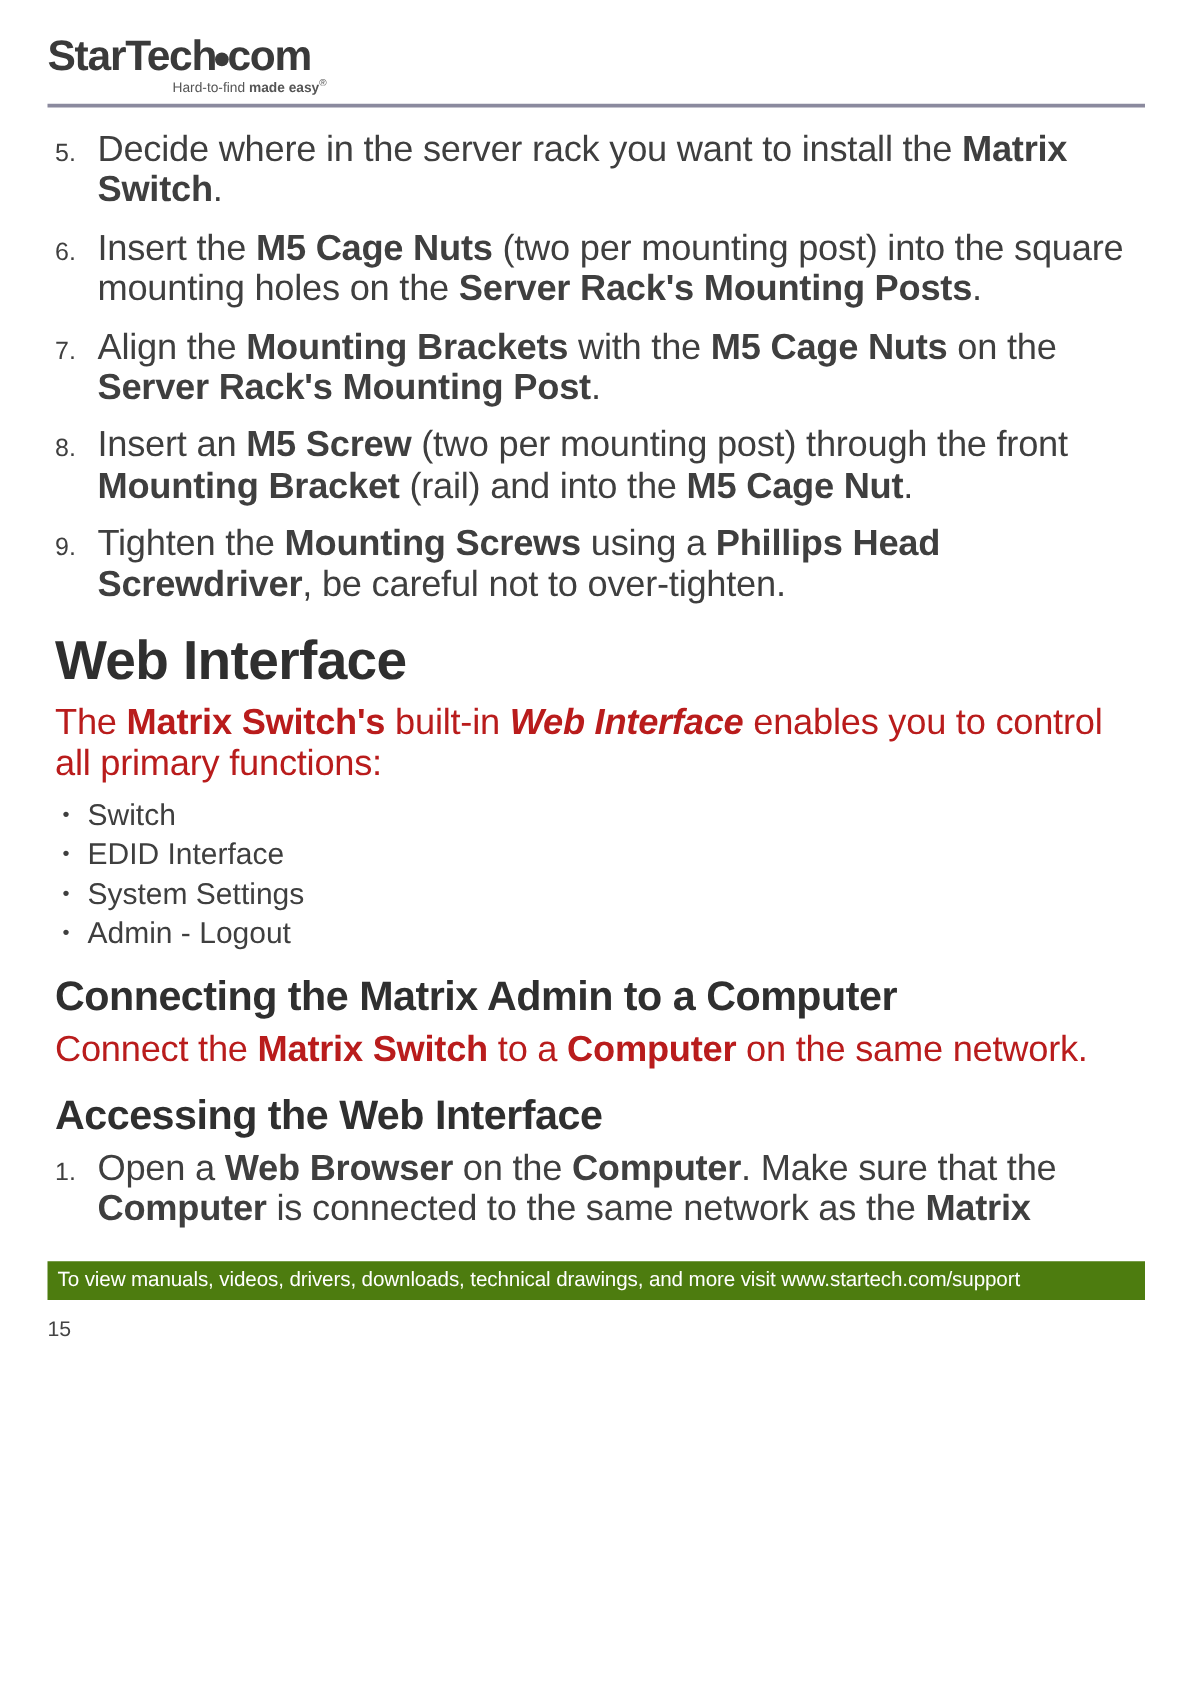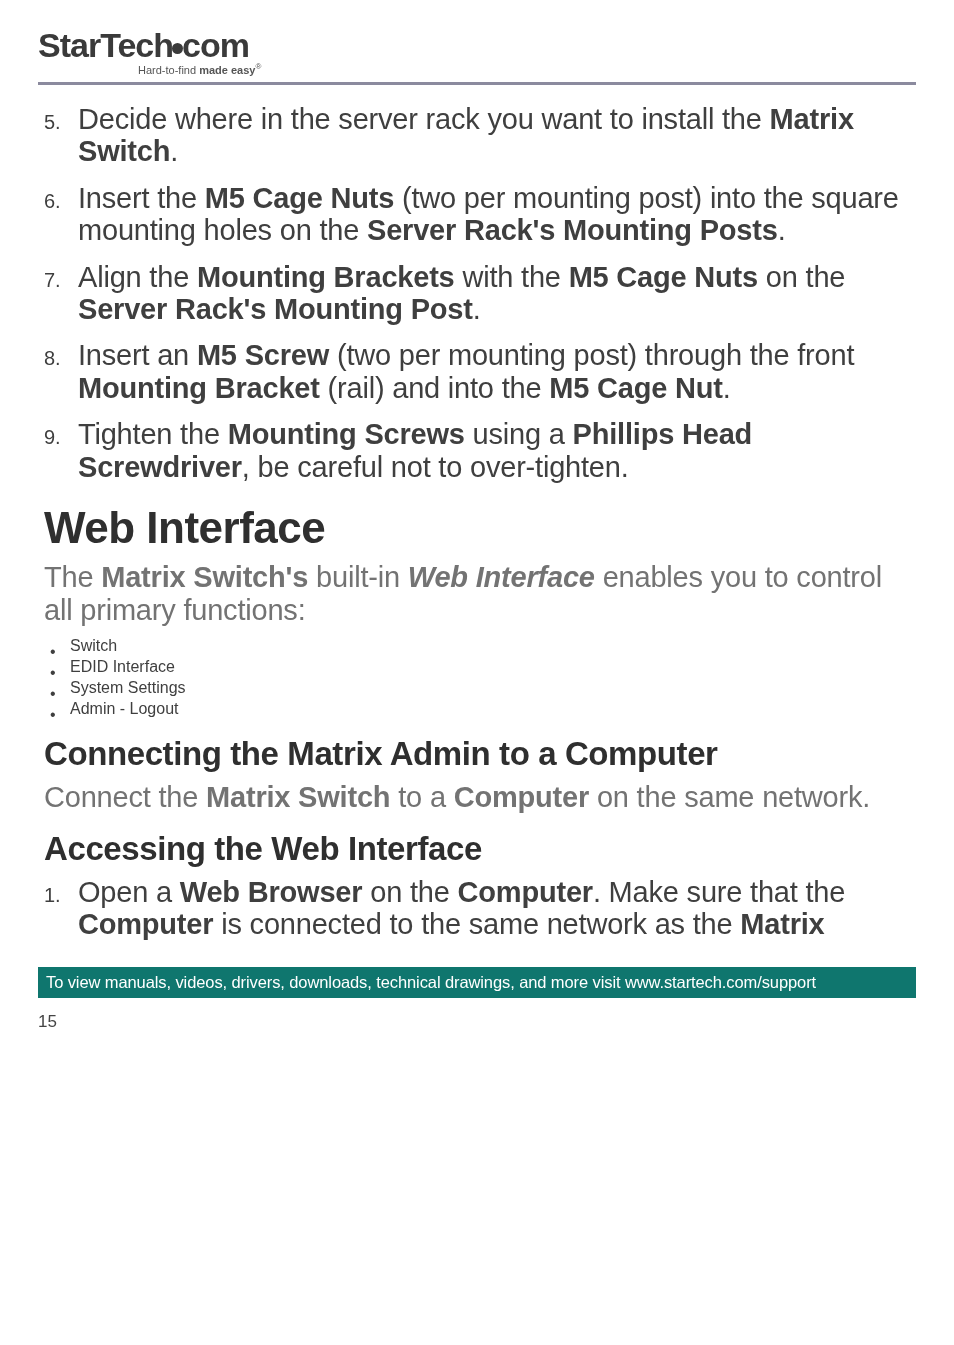--- a/index.html
+++ b/index.html
@@ -71,30 +71,30 @@
     font-size: 44px;
     font-weight: 700;
     color: #2f2f2f;
     margin: 20px 0 8px 0;
     letter-spacing: -0.5px;
   }
   p.lead {
     font-size: 29px;
     line-height: 1.12;
     margin: 0 0 10px 0;
-    color: #737373;
+    color: #b91c1c;
     letter-spacing: -0.2px;
   }
   ul.bullets {
     list-style: none;
     margin: 0 0 14px 0;
     padding: 0 0 0 26px;
   }
   ul.bullets li {
-    font-size: 16px;
+    font-size: 24px;
     line-height: 1.3;
     color: #3f3f3f;
     position: relative;
   }
   ul.bullets li::before {
     content: "•";
     position: absolute;
     left: -20px;
     top: 6px;
     font-size: 16px;
@@ -103,21 +103,21 @@
     font-size: 33px;
     font-weight: 700;
     color: #2f2f2f;
     margin: 16px 0 8px 0;
     letter-spacing: -0.4px;
   }
   .b { font-weight: 700; }
   .bi { font-weight: 700; font-style: italic; }
   .footer-bar {
     margin-top: 26px;
-    background: #0f766e;
+    background: #4d7c0f;
     color: #fff;
     font-size: 16.5px;
     padding: 6px 8px;
     letter-spacing: -0.1px;
   }
   .page-num {
     text-align: left;
     font-size: 17px;
     color: #444;
     margin-top: 14px;

